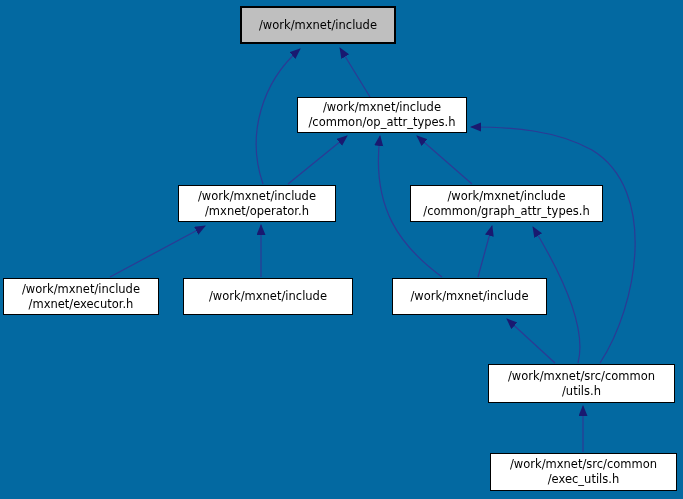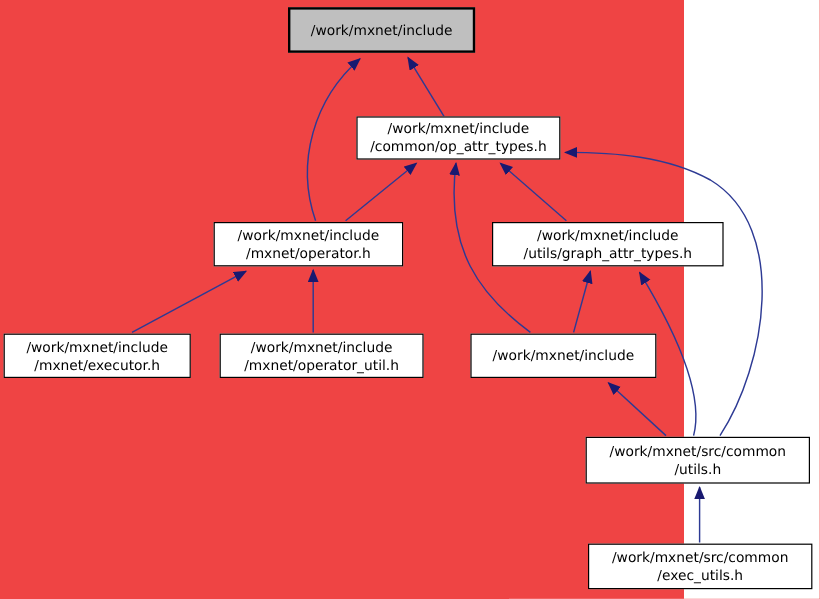--- a/index.html
+++ b/index.html
@@ -1,21 +1,21 @@
 <!DOCTYPE html>
 <html><head>
 <meta charset="utf-8">
 <style>
   html,body{margin:0;padding:0;}
   body{
     width:683px;height:499px;background:#ffffff;
     font-family:"DejaVu Sans", sans-serif;
     position:relative;overflow:hidden;
   }
-  .graph{position:relative;width:570px;height:499px;background:#ef4444;}
+  .graph{position:relative;width:683px;height:499px;background:#0369a1;}
   .edges{position:absolute;left:0;top:0;width:683px;height:499px;}
   .node{
     position:absolute;box-sizing:border-box;
     background:#ffffff;border:1px solid #000000;
     display:flex;flex-direction:column;justify-content:center;align-items:center;
     font-size:11.5px;line-height:1.3;color:#000000;text-align:center;
     white-space:nowrap;cursor:pointer;
   }
   .node.highlight{background:#bfbfbf;border-width:2px;cursor:default;}
   #n-resource   {left:240px;top:6px;  width:156px;height:38px;}
@@ -63,31 +63,30 @@
     <span>/common/op_attr_types.h</span>
   </div>
 
   <div class="node" id="n-operator">
     <span>/work/mxnet/include</span>
     <span>/mxnet/operator.h</span>
   </div>
 
   <div class="node" id="n-graphattr">
     <span>/work/mxnet/include</span>
-    <span>/utils/graph_attr_types.h</span>
+    <span>/common/graph_attr_types.h</span>
   </div>
 
   <div class="node" id="n-executor">
     <span>/work/mxnet/include</span>
     <span>/mxnet/executor.h</span>
   </div>
 
   <div class="node" id="n-oputil">
     <span>/work/mxnet/include</span>
-    <span>/mxnet/operator_util.h</span>
   </div>
 
   <div class="node" id="n-imperative">
     <span>/work/mxnet/include</span>
   </div>
 
   <div class="node" id="n-utils">
     <span>/work/mxnet/src/common</span>
     <span>/utils.h</span>
   </div>

